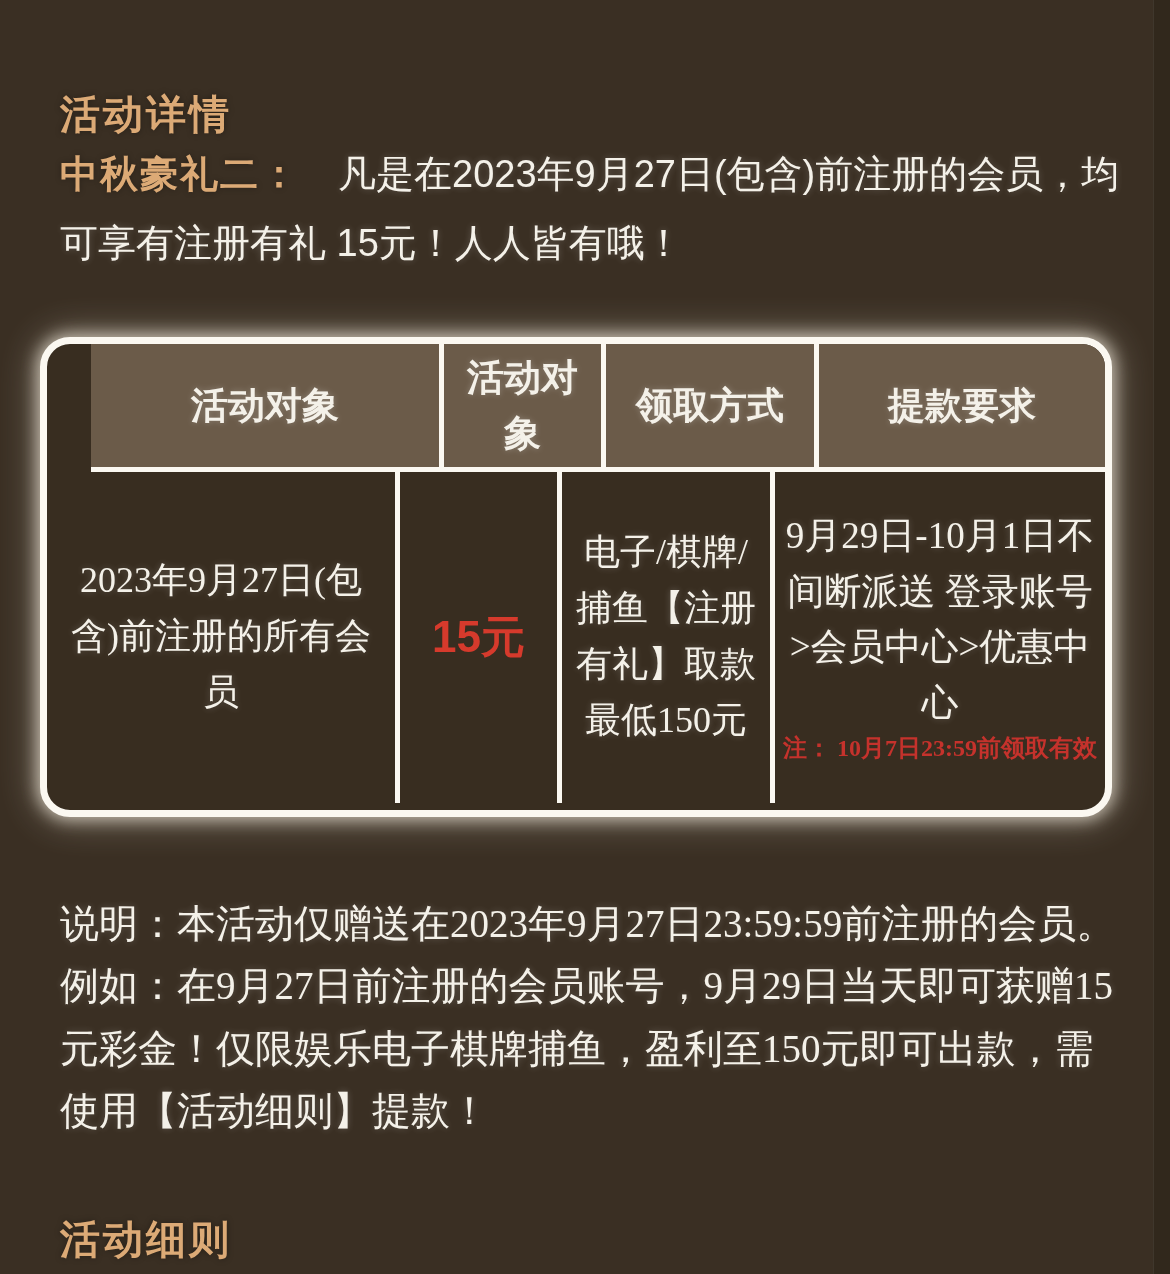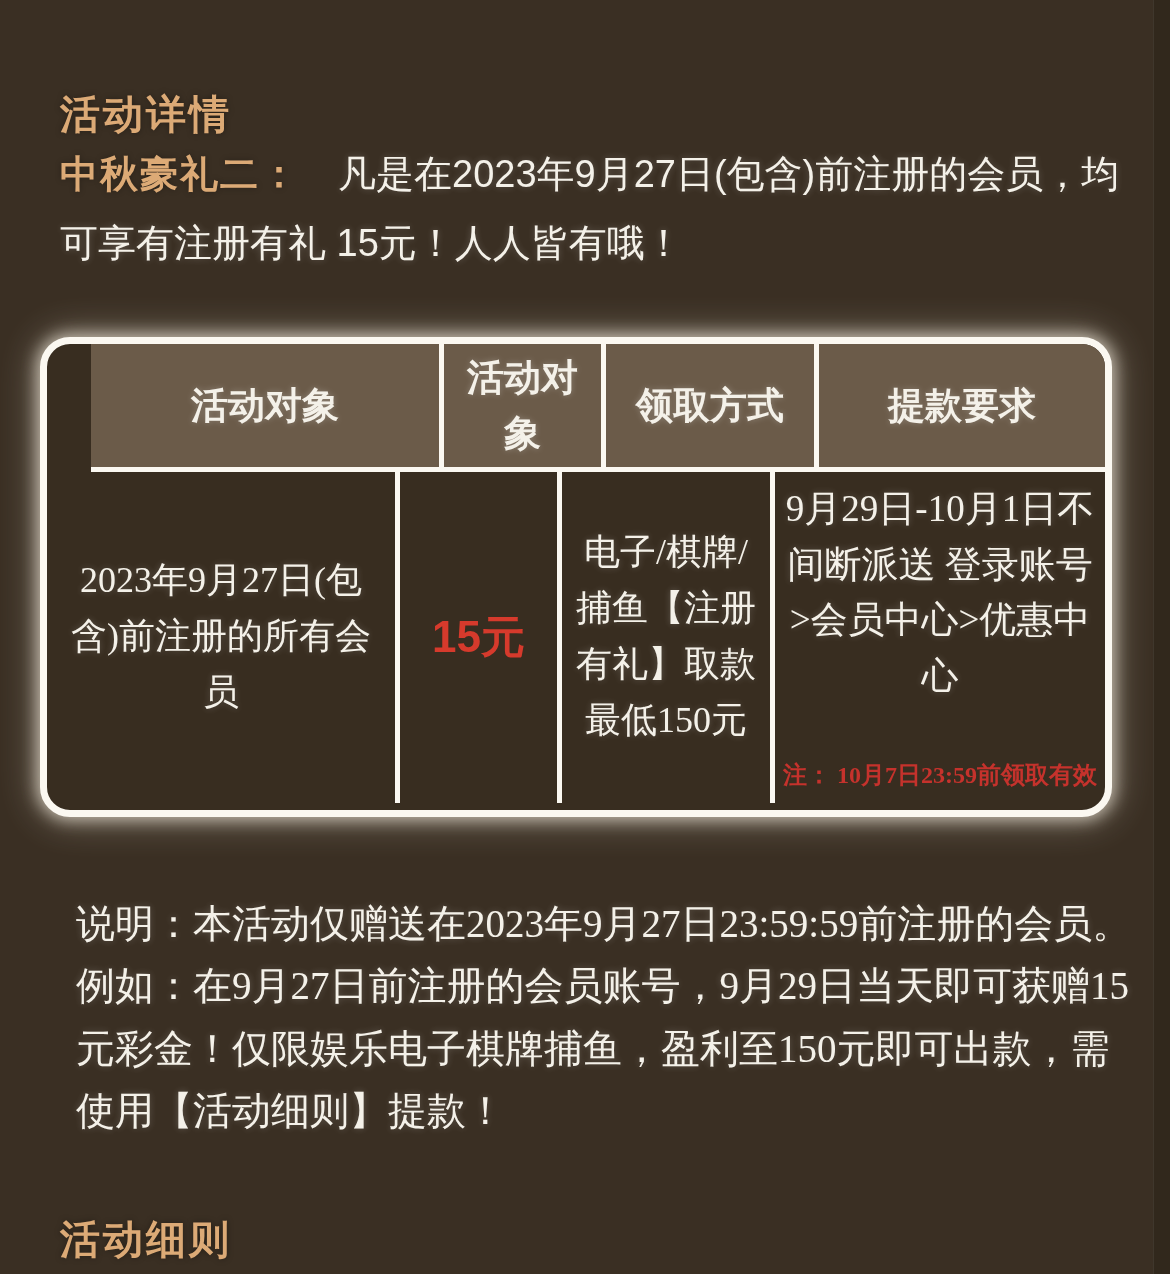--- a/index.html
+++ b/index.html
@@ -74,31 +74,31 @@
     font-size:36px;line-height:1.55;
     color:var(--text-white);
     text-shadow:0 0 7px rgba(255,255,255,0.22);
   }
   .cell-bonus{
     font-family:"Liberation Sans",sans-serif !important;
     font-size:44px !important;font-weight:600;
     color:var(--red-bonus) !important;
     text-shadow:none !important;
   }
-  .cell-claim{padding:10px 5px;justify-content:space-between;}
+  .cell-claim{padding:10px 5px;}
   .claim-main{font-size:37px;line-height:1.5;}
   .claim-note{
     margin-top:2px;
     font-size:24px;line-height:1.4;font-weight:700;
     color:var(--red-note);
     text-shadow:none;
   }
   
   .notes{
-    position:absolute;left:76px;top:893px;width:1062px;
+    position:absolute;left:60px;top:893px;width:1062px;
     font-family:"Liberation Serif",serif;
     font-size:39px;line-height:1.6;
     color:var(--text-white);
     text-shadow:0 0 7px rgba(255,255,255,0.22);
   }
   .footer-title{
     position:absolute;left:60px;top:1212px;
     font-size:40px;font-weight:700;letter-spacing:3px;
     color:var(--gold);
     text-shadow:0 0 6px rgba(0,0,0,0.35);

